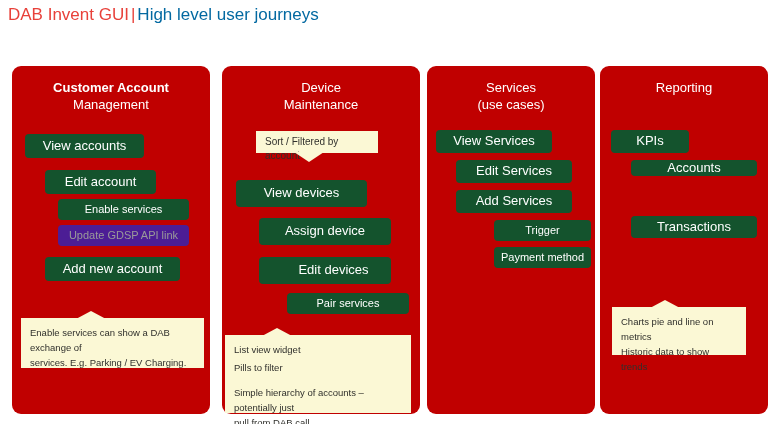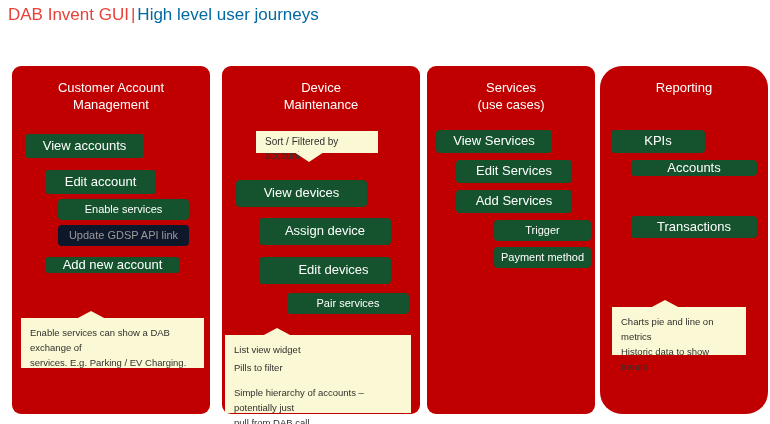--- a/index.html
+++ b/index.html
@@ -52,40 +52,40 @@
     color: #ffffff;
     font-size: 13px;
     line-height: 17px;
     font-weight: 400;
   }
 
   
   .panel-0 { left: 12px;  width: 198px; }
   .panel-1 { left: 222px; width: 198px; }
   .panel-2 { left: 427px; width: 168px; }
-  .panel-3 { left: 600px; width: 168px; border-radius: 22px; }
+  .panel-3 { left: 600px; width: 168px; }
 
   
   .pill {
     position: absolute;
     background: #14532d;
     color: #ffffff;
     border-radius: 4px;
     font-size: 13px;
     display: flex;
     align-items: center;
     justify-content: center;
     box-sizing: border-box;
     text-align: center;
     line-height: 1.1;
     white-space: nowrap;
   }
   .pill.small   { font-size: 11px; }
   .pill.disabled {
-    background: #0f172a;
+    background: #4c1d95;
     color: #9a9a9a;
   }
 
   
   .note {
     position: absolute;
     background: #fbf8d5;
     color: #30302c;
     font-size: 9.5px;
     line-height: 15px;
@@ -121,28 +121,28 @@
 </head>
 <body>
 
 <div class="header">
   <span class="brand">DAB Invent GUI</span><span class="divider">|</span><span class="sub">High level user journeys</span>
 </div>
 
 <div class="board" id="board">
     <div class="panel panel-0">
       <div class="panel-title">
-        <span style="display: block;">Customer Account</span>
+        <span style="display: block; font-weight: bold;">Customer Account</span>
         <span style="display: block;">Management</span>
       </div>
       <div class="pill" style="left: 13px; top: 68px; width: 119px; height: 24px;">View accounts</div>
       <div class="pill" style="left: 33px; top: 104px; width: 111px; height: 24px;">Edit account</div>
       <div class="pill small" style="left: 46px; top: 133px; width: 131px; height: 21px;">Enable services</div>
       <div class="pill disabled small" style="left: 46px; top: 159px; width: 131px; height: 21px;">Update  GDSP API link</div>
-      <div class="pill" style="left: 33px; top: 191px; width: 135px; height: 16px;">Add new account</div>
+      <div class="pill" style="left: 33px; top: 191px; width: 135px; height: 24px;">Add new account</div>
       <div class="note" style="left: 9px; top: 252px; width: 183px; height: 50px;">
         <span class="tab-up" style="left: 55px;"></span>
         <span class="line">Enable services can show a DAB exchange of</span>
         <span class="line">services. E.g. Parking / EV Charging.</span>
       </div>
     </div>
     <div class="panel panel-1">
       <div class="panel-title">
         <span style="display: block;">Device</span>
         <span style="display: block;">Maintenance</span>
@@ -171,21 +171,21 @@
       <div class="pill" style="left: 9px; top: 64px; width: 116px; height: 23px;">View Services</div>
       <div class="pill" style="left: 29px; top: 94px; width: 116px; height: 23px;">Edit Services</div>
       <div class="pill" style="left: 29px; top: 124px; width: 116px; height: 23px;">Add Services</div>
       <div class="pill small" style="left: 67px; top: 154px; width: 97px; height: 21px;">Trigger</div>
       <div class="pill small" style="left: 67px; top: 181px; width: 97px; height: 21px;">Payment method</div>
     </div>
     <div class="panel panel-3">
       <div class="panel-title">
         <span style="display: block;">Reporting</span>
       </div>
-      <div class="pill" style="left: 11px; top: 64px; width: 94px; height: 23px;">KPIs</div>
+      <div class="pill" style="left: 11px; top: 64px; width: 78px; height: 23px;">KPIs</div>
       <div class="pill" style="left: 31px; top: 94px; width: 126px; height: 16px;">Accounts</div>
       <div class="pill" style="left: 31px; top: 150px; width: 126px; height: 22px;">Transactions</div>
       <div class="note" style="left: 12px; top: 241px; width: 134px; height: 48px;">
         <span class="tab-up" style="left: 38px;"></span>
         <span class="line">Charts pie and line on metrics</span>
         <span class="line">Historic data to show trends</span>
       </div>
     </div>
   </div>
 

